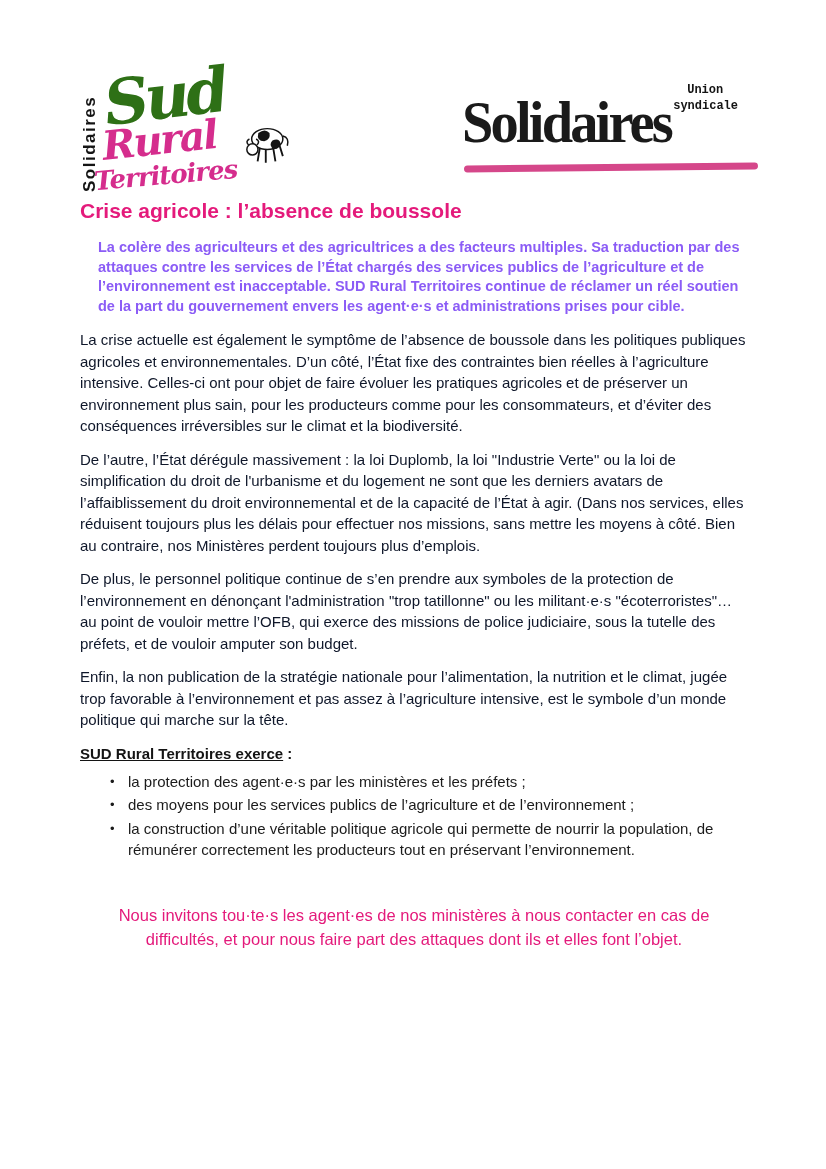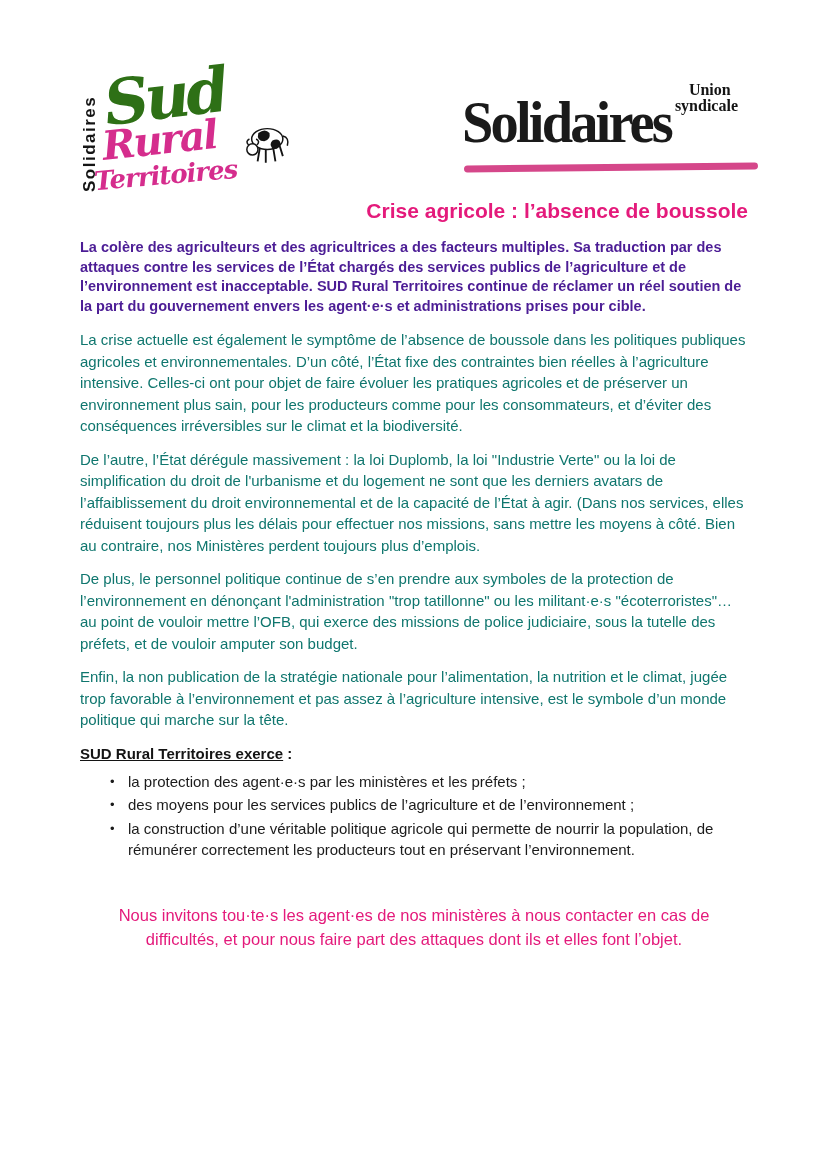--- a/index.html
+++ b/index.html
@@ -44,22 +44,22 @@
   .logo-left .cow {
     position: absolute; left: 162px; top: 36px;
   }
 
   .logo-right {
     position: absolute; left: 462px; top: 82px;
     width: 300px; height: 96px;
   }
   .logo-right .union {
     position: absolute; right: 24px; top: 0;
-    font-family: Liberation Serif, serif;
-    font-weight: bold; font-size: 16px; line-height: 16px; color: #141414;
+    font-family: Liberation Mono, monospace;
+    font-weight: bold; font-size: 12px; line-height: 16px; color: #141414;
     text-align: left;
   }
   .logo-right .union .u1 { margin-left: 14px; }
   .logo-right .wordmark {
     position: absolute; left: 0; top: 8px; width: 300px;
     font-family: "Liberation Serif", "DejaVu Serif", serif;
     font-weight: bold; font-size: 60px; line-height: 64px; color: #1a1a1a;
     letter-spacing: -3px;
     transform: scaleX(0.94); transform-origin: left center;
     white-space: nowrap;
@@ -68,32 +68,32 @@
     position: absolute; left: 2px; top: 82px; width: 294px; height: 7px;
     border-radius: 4px;
     transform: rotate(-0.6deg);
   }
 
   
   .content {
     position: absolute; left: 80px; top: 196px; width: 668px;
   }
   .title {
-    text-align: right;
+    text-align: left;
     font-size: 21px; font-weight: bold; line-height: 30px;
     margin-bottom: 12px;
   }
   .intro {
     font-weight: bold;
     font-size: 14.5px; line-height: 19.5px;
-    margin-bottom: 13px; color: #4c1d95;
+    margin-bottom: 13px; color: #8b5cf6; margin-left: 18px;
   }
   .para {
     font-size: 15px; line-height: 21.5px;
-    margin-bottom: 12px; color: #0f766e;
+    margin-bottom: 12px; color: #0f172a;
   }
   .demands-heading {
     font-size: 15px; line-height: 21px; font-weight: bold;
     margin-bottom: 7px; color: #141414;
   }
   .demands-heading .underlined { text-decoration: underline; }
   ul.demands {
     list-style: none;
     margin: 0 0 0 28px; padding: 0;
   }

